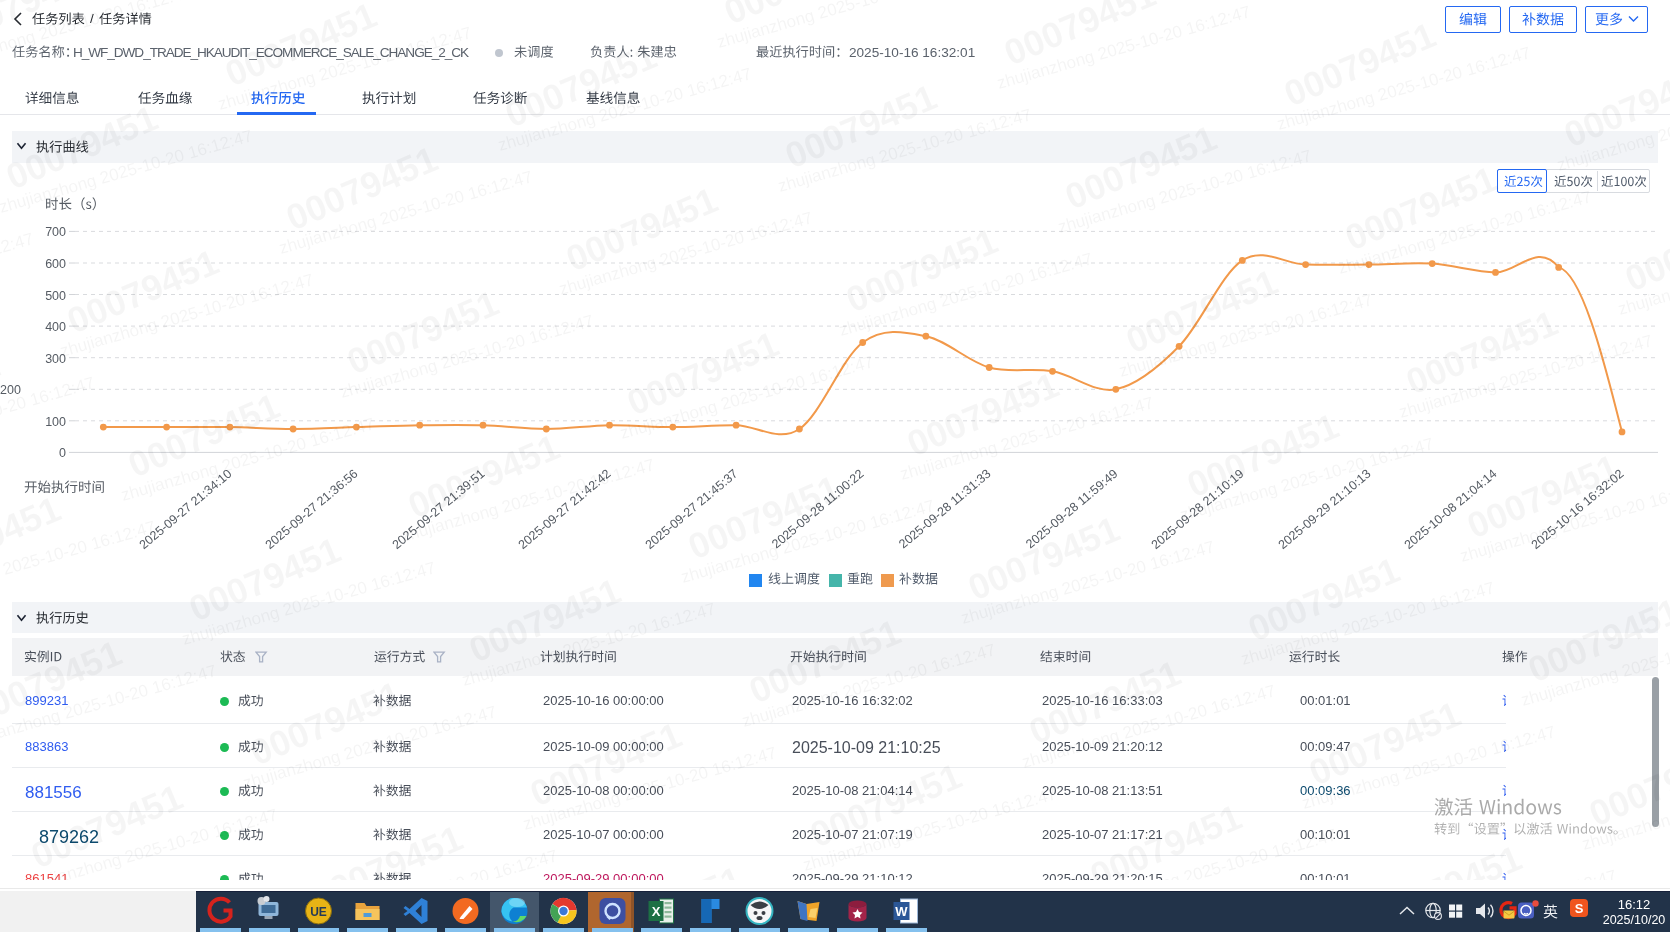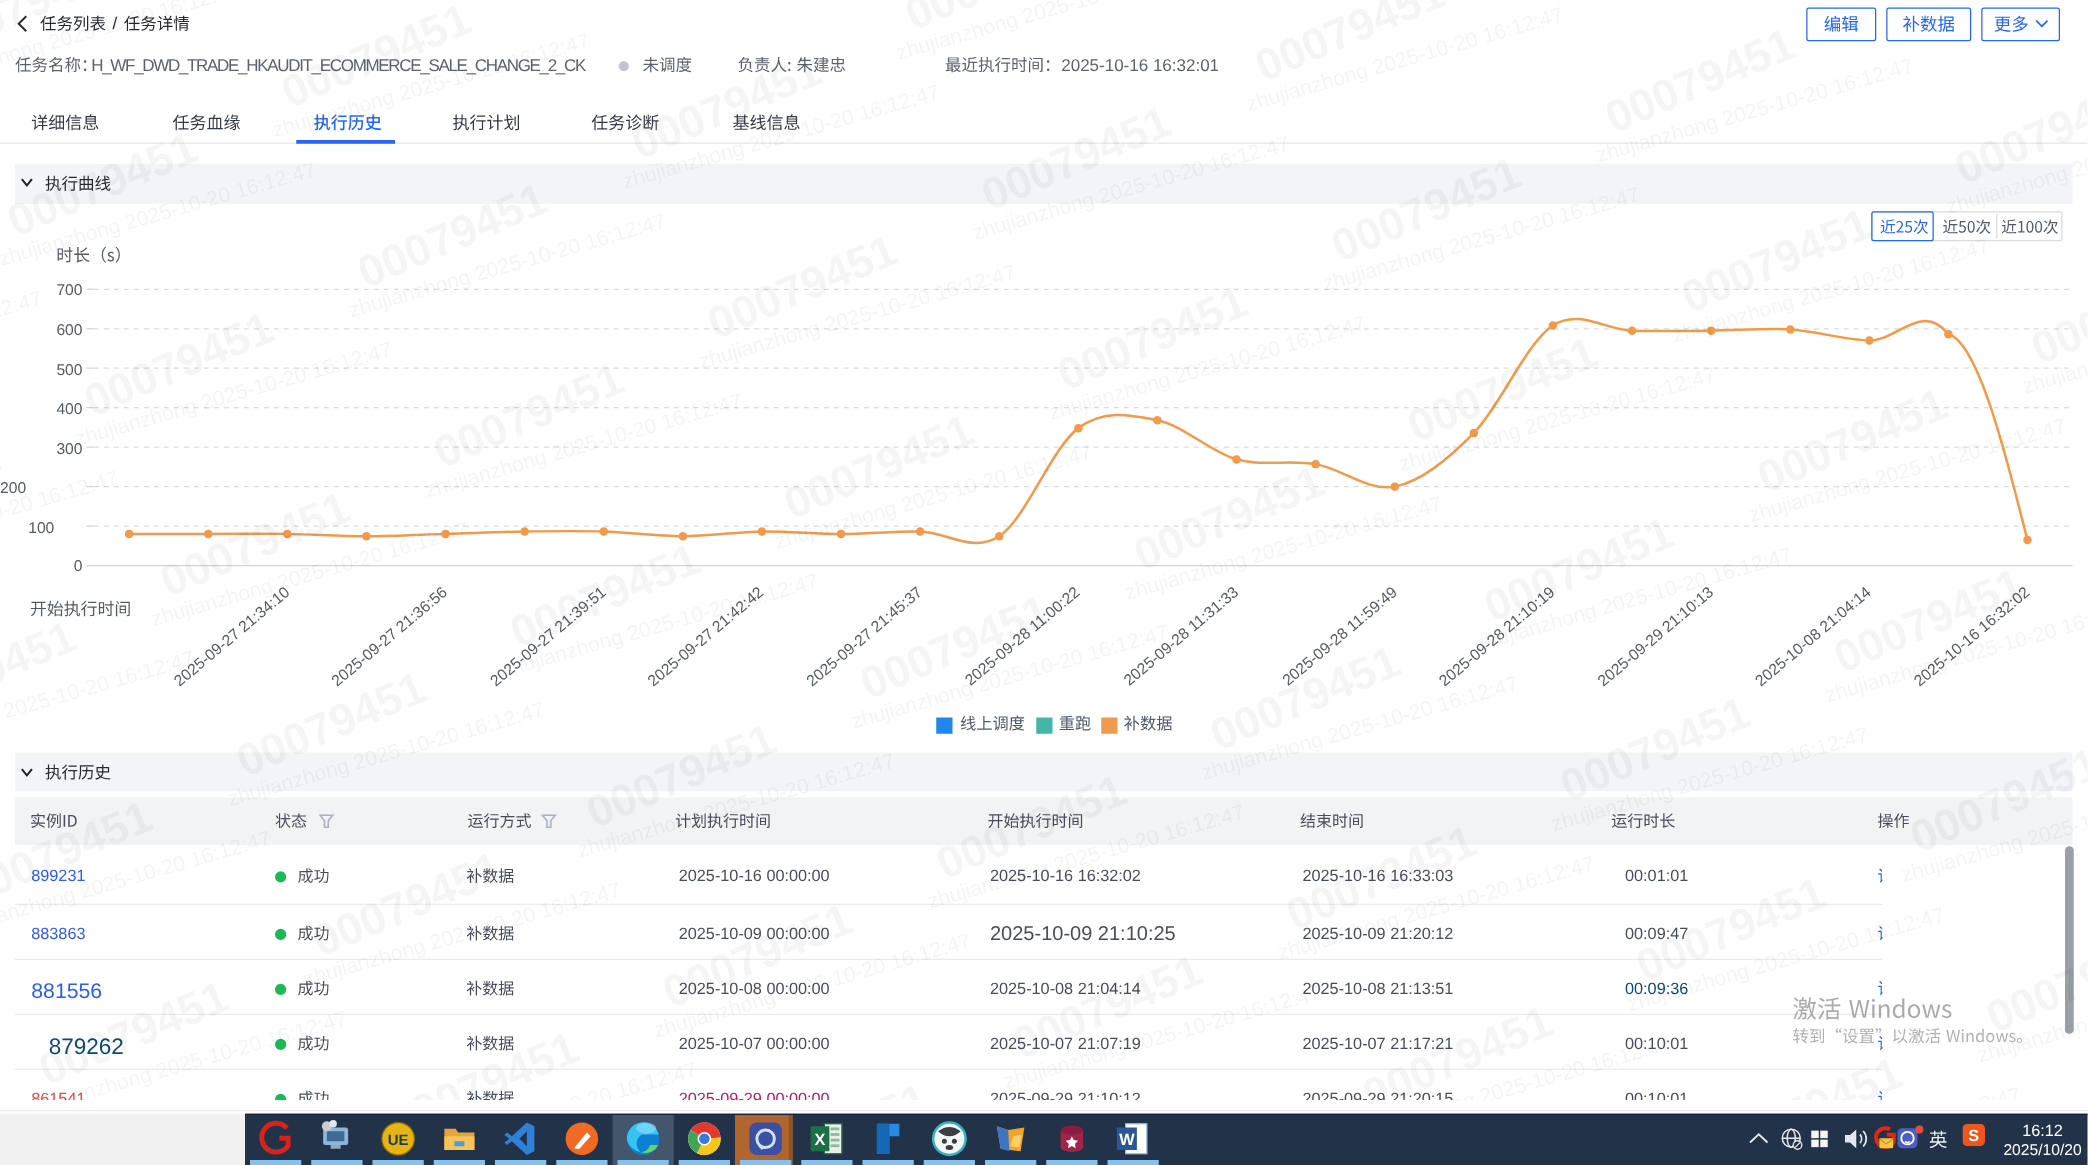--- a/index.html
+++ b/index.html
@@ -244,21 +244,21 @@
     <circle cx="1495.5" cy="272.4" r="3.4" fill="#f2994a"></circle>
     <circle cx="1558.7" cy="267.4" r="3.4" fill="#f2994a"></circle>
     <circle cx="1622.0" cy="431.9" r="3.4" fill="#f2994a"></circle>
   </svg>
 <div class="t" style="left:0;top:225px;width:66px;text-align:right;font-size:12.5px;color:#555b63">700</div>
 <div class="t" style="left:0;top:257px;width:66px;text-align:right;font-size:12.5px;color:#555b63">600</div>
 <div class="t" style="left:0;top:289px;width:66px;text-align:right;font-size:12.5px;color:#555b63">500</div>
 <div class="t" style="left:0;top:320px;width:66px;text-align:right;font-size:12.5px;color:#555b63">400</div>
 <div class="t" style="left:0;top:352px;width:66px;text-align:right;font-size:12.5px;color:#555b63">300</div>
 <div class="t" style="left:0;top:383px;width:66px;text-align:left;font-size:12.5px;color:#555b63">200</div>
-<div class="t" style="left:0;top:415px;width:66px;text-align:center;font-size:12.5px;color:#555b63">100</div>
+<div class="t" style="left:0;top:415px;width:66px;text-align:right;font-size:12.5px;color:#555b63">100</div>
 <div class="t" style="left:0;top:446px;width:66px;text-align:right;font-size:12.5px;color:#555b63">0</div>
 <div class="t" style="left:100px;top:465px;width:130px;text-align:right;font-size:12.5px;color:#555b63;transform:rotate(-40deg);transform-origin:100% 50%">2025-09-27 21:34:10</div>
 <div class="t" style="left:226px;top:465px;width:130px;text-align:right;font-size:12.5px;color:#555b63;transform:rotate(-40deg);transform-origin:100% 50%">2025-09-27 21:36:56</div>
 <div class="t" style="left:353px;top:465px;width:130px;text-align:right;font-size:12.5px;color:#555b63;transform:rotate(-40deg);transform-origin:100% 50%">2025-09-27 21:39:51</div>
 <div class="t" style="left:479px;top:465px;width:130px;text-align:right;font-size:12.5px;color:#555b63;transform:rotate(-40deg);transform-origin:100% 50%">2025-09-27 21:42:42</div>
 <div class="t" style="left:606px;top:465px;width:130px;text-align:right;font-size:12.5px;color:#555b63;transform:rotate(-40deg);transform-origin:100% 50%">2025-09-27 21:45:37</div>
 <div class="t" style="left:732px;top:465px;width:130px;text-align:right;font-size:12.5px;color:#555b63;transform:rotate(-40deg);transform-origin:100% 50%">2025-09-28 11:00:22</div>
 <div class="t" style="left:859px;top:465px;width:130px;text-align:right;font-size:12.5px;color:#555b63;transform:rotate(-40deg);transform-origin:100% 50%">2025-09-28 11:31:33</div>
 <div class="t" style="left:986px;top:465px;width:130px;text-align:right;font-size:12.5px;color:#555b63;transform:rotate(-40deg);transform-origin:100% 50%">2025-09-28 11:59:49</div>
 <div class="t" style="left:1112px;top:465px;width:130px;text-align:right;font-size:12.5px;color:#555b63;transform:rotate(-40deg);transform-origin:100% 50%">2025-09-28 21:10:19</div>

